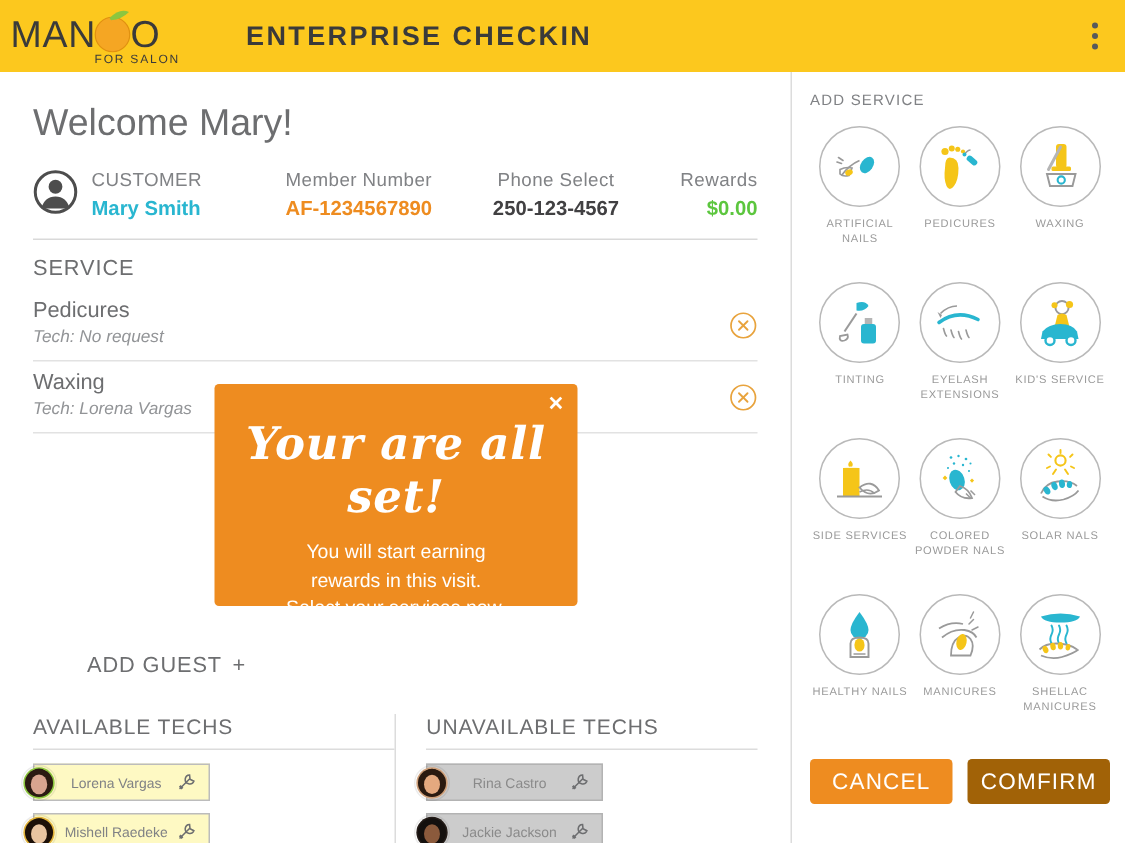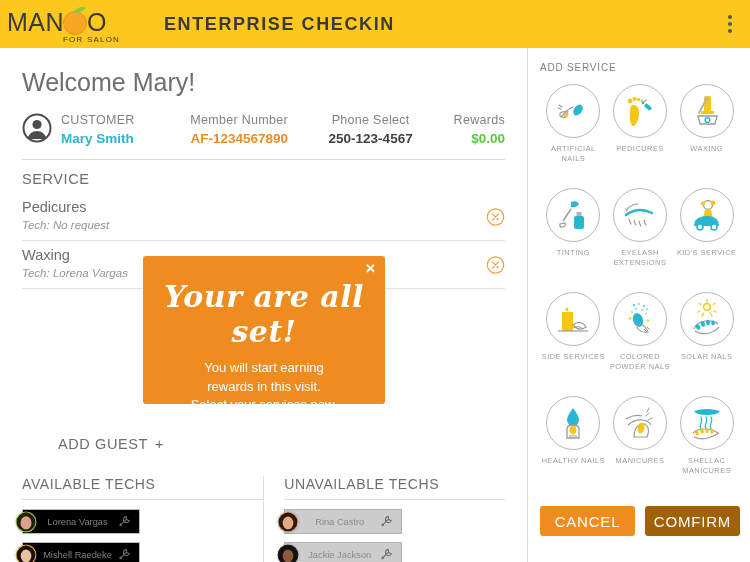--- a/index.html
+++ b/index.html
@@ -180,21 +180,21 @@
     padding-bottom: 7px;
     border-bottom: 1px solid #dcdcdc;
     margin-bottom: 9px;
   }
   .tech-grid { display: flex; flex-wrap: wrap; gap: 8px 9px; }
   .tech-card {
     width: 118px; height: 25px;
     border: 1px solid #bcbcbc;
     display: flex; align-items: center;
     position: relative;
-    background: #000000;
+    background: #fef9c3;
     cursor: pointer;
   }
   .tech-card.off { background: #cccccc; border-color: #b3b3b3; }
   .tech-face {
     width: 24px; height: 24px; border-radius: 50%;
     flex: 0 0 24px;
     margin-left: -9px;
     border: 1px solid rgba(0,0,0,0.08);
   }
   .tech-name {

